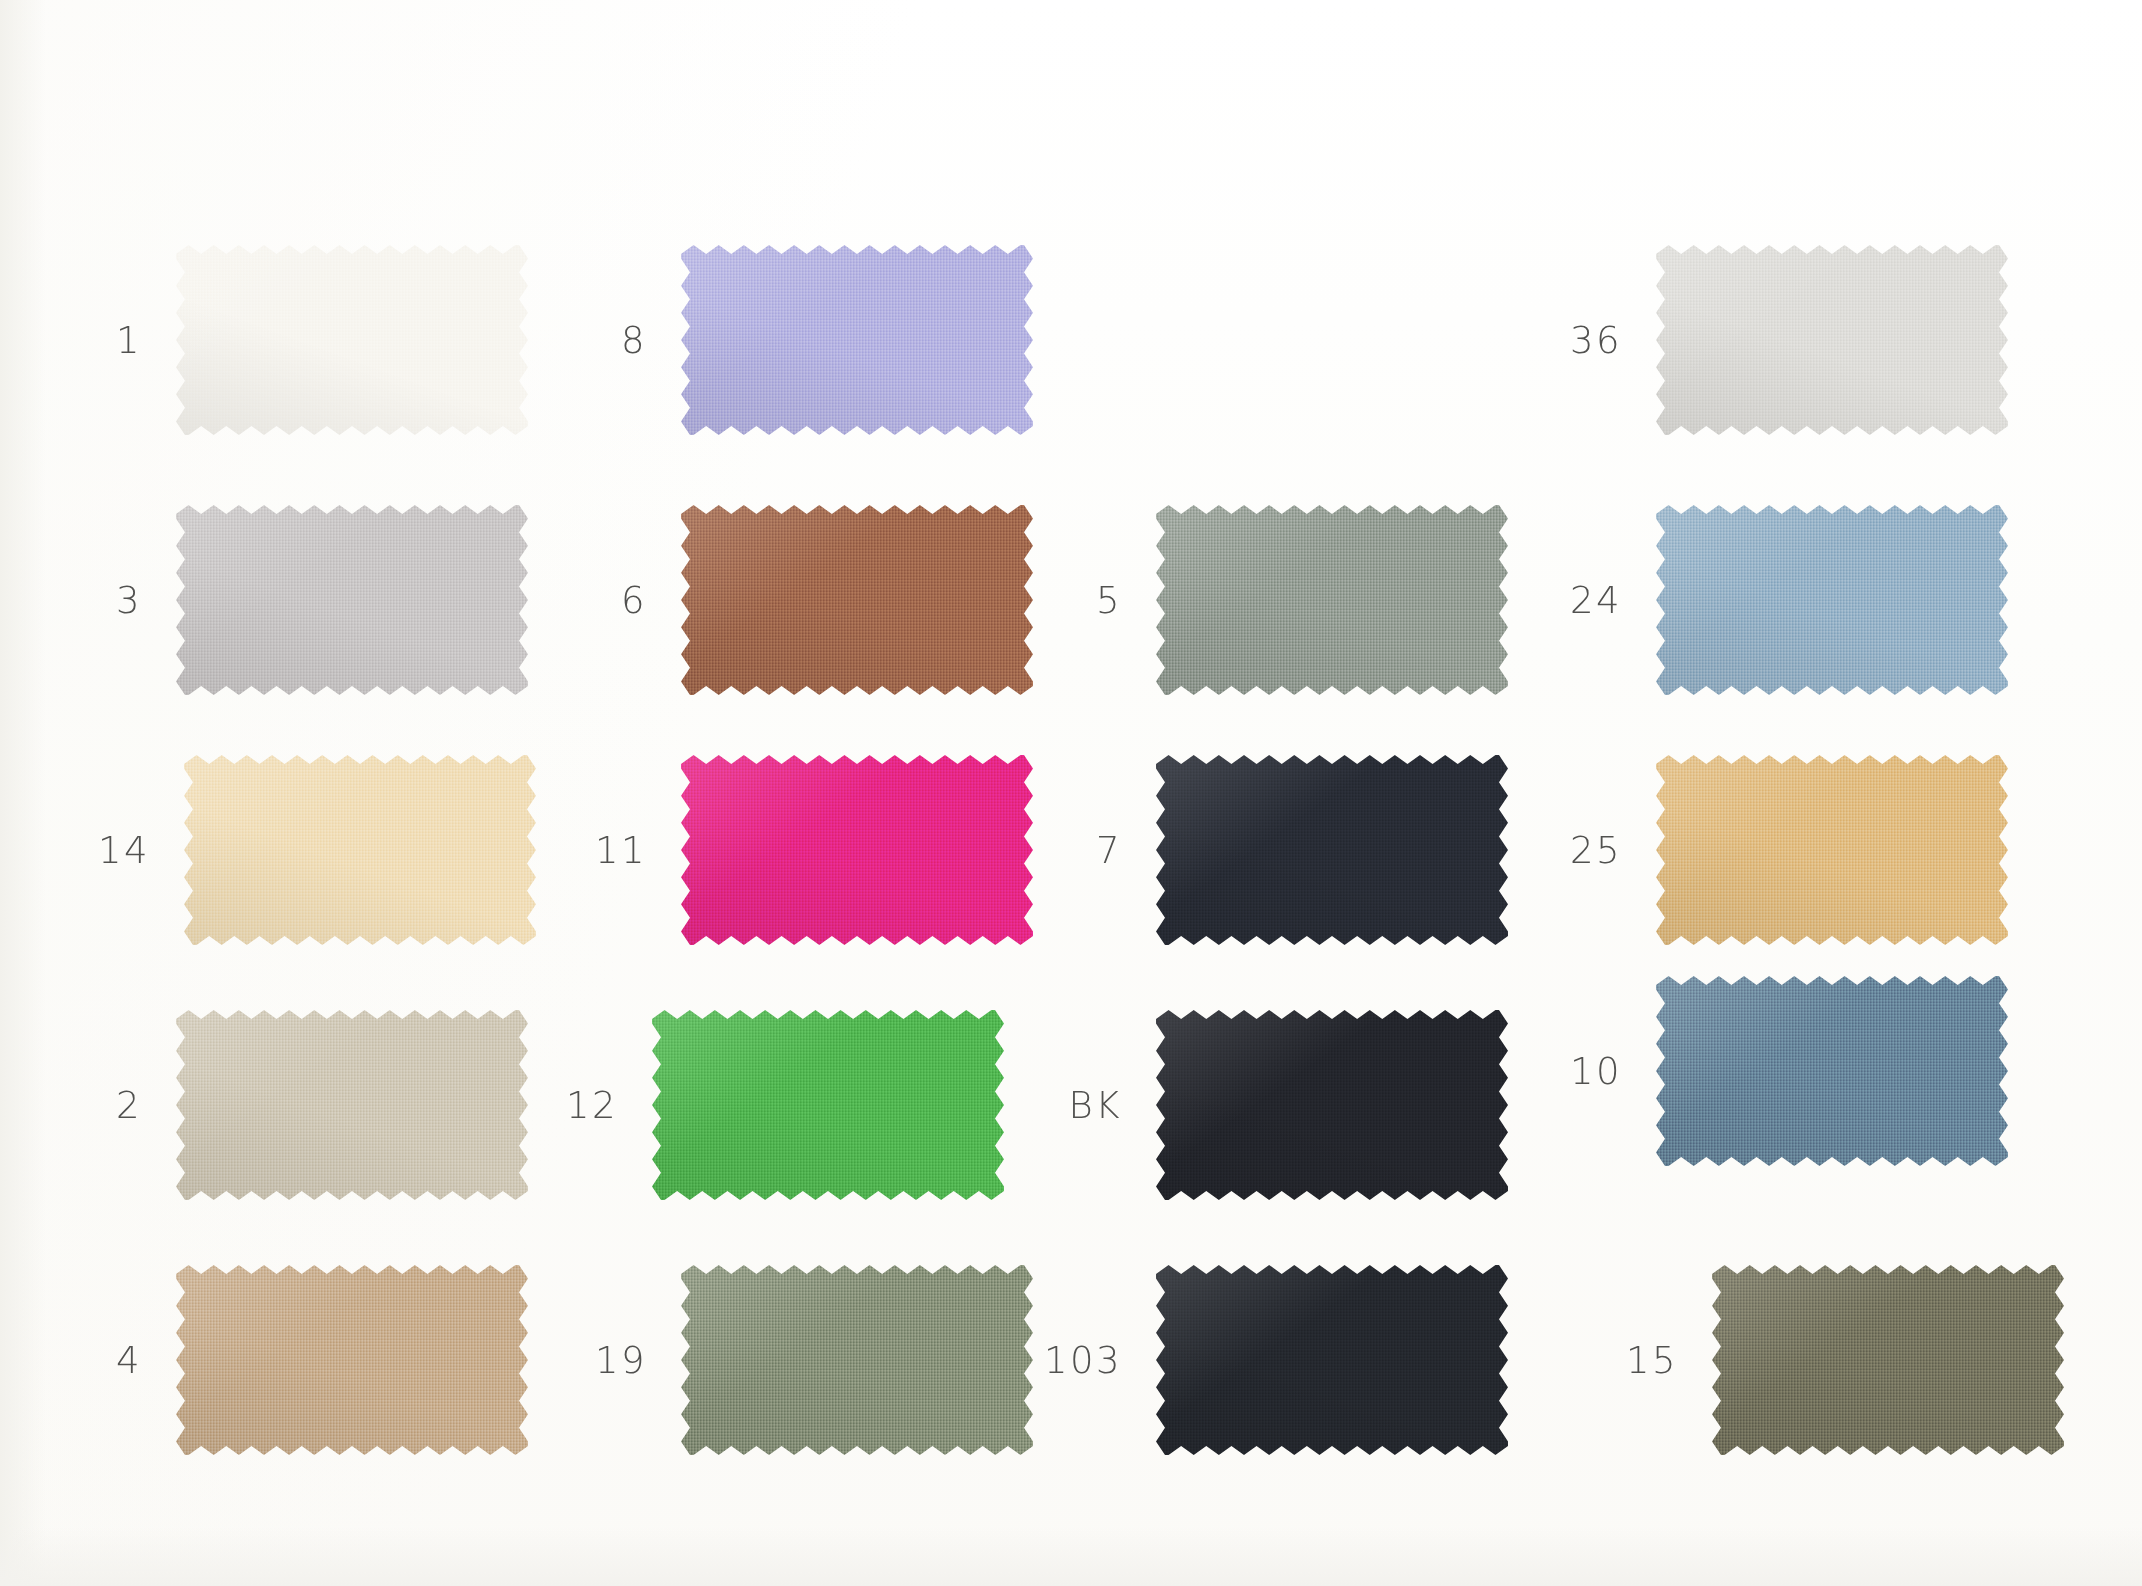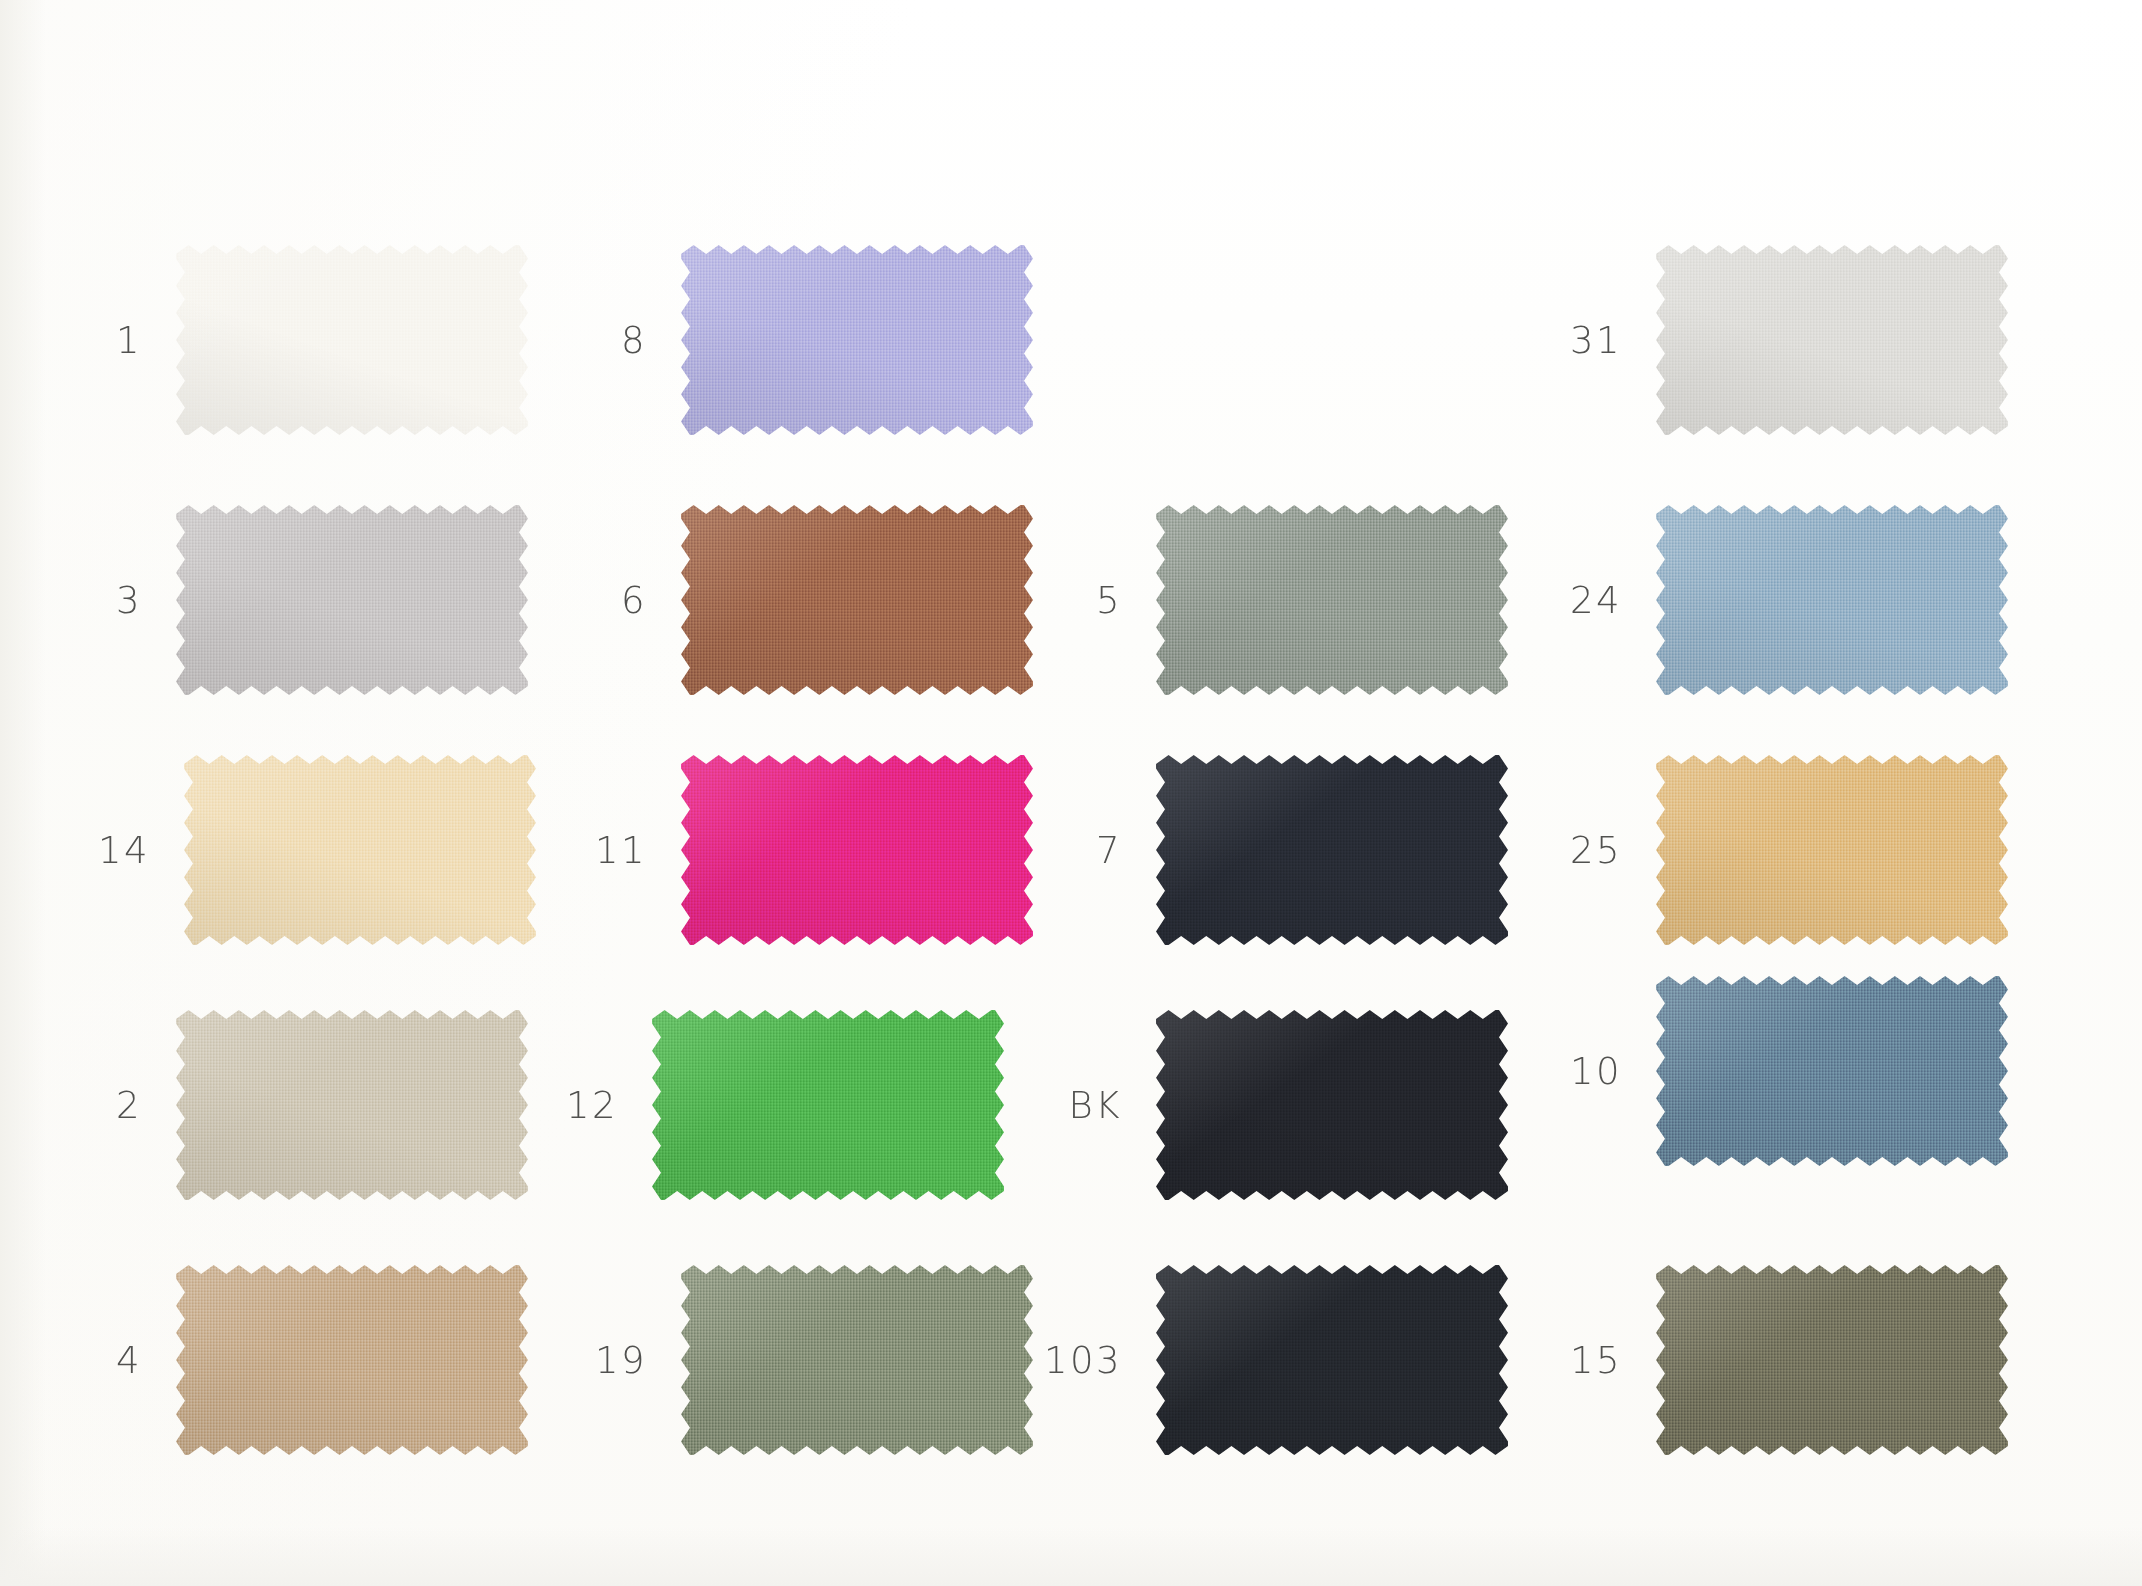--- a/index.html
+++ b/index.html
@@ -303,21 +303,21 @@
           <div class="swatch" style="--c: #23262c; clip-path: polygon(0% 4.737%, 3.571% 0%, 7.143% 4.737%, 10.714% 0%, 14.286% 4.737%, 17.857% 0%, 21.429% 4.737%, 25% 0%, 28.571% 4.737%, 32.143% 0%, 35.714% 4.737%, 39.286% 0%, 42.857% 4.737%, 46.429% 0%, 50% 4.737%, 53.571% 0%, 57.143% 4.737%, 60.714% 0%, 64.286% 4.737%, 67.857% 0%, 71.429% 4.737%, 75% 0%, 78.571% 4.737%, 82.143% 0%, 85.714% 4.737%, 89.286% 0%, 92.857% 4.737%, 96.429% 0%, 97.443% 0%, 100% 7.143%, 97.443% 14.286%, 100% 21.429%, 97.443% 28.571%, 100% 35.714%, 97.443% 42.857%, 100% 50%, 97.443% 57.143%, 100% 64.286%, 97.443% 71.429%, 100% 78.571%, 97.443% 85.714%, 100% 92.857%, 100% 95.263%, 96.429% 100%, 92.857% 95.263%, 89.286% 100%, 85.714% 95.263%, 82.143% 100%, 78.571% 95.263%, 75% 100%, 71.429% 95.263%, 67.857% 100%, 64.286% 95.263%, 60.714% 100%, 57.143% 95.263%, 53.571% 100%, 50% 95.263%, 46.429% 100%, 42.857% 95.263%, 39.286% 100%, 35.714% 95.263%, 32.143% 100%, 28.571% 95.263%, 25% 100%, 21.429% 95.263%, 17.857% 100%, 14.286% 95.263%, 10.714% 100%, 7.143% 95.263%, 3.571% 100%, 2.557% 100%, 0% 92.857%, 2.557% 85.714%, 0% 78.571%, 2.557% 71.429%, 0% 64.286%, 2.557% 57.143%, 0% 50%, 2.557% 42.857%, 0% 35.714%, 2.557% 28.571%, 0% 21.429%, 2.557% 14.286%, 0% 7.143%);">
             <div class="body">
               <div class="fill" style="background: rgb(35, 38, 44);"></div>
               <div class="weave"></div>
               <div class="shade"></div>
             </div>
           </div>
         </div>
       </div>
       <div class="swatch-cell" style="left: 1540px; top: 245px; height: 190px;">
-        <div class="swatch-label">31</div>
+        <div class="swatch-label">36</div>
         <div class="swatch-wrap" style="width: 352px; height: 190px;">
           <div class="swatch" style="--c: #dcdbd7; clip-path: polygon(0% 4.737%, 3.571% 0%, 7.143% 4.737%, 10.714% 0%, 14.286% 4.737%, 17.857% 0%, 21.429% 4.737%, 25% 0%, 28.571% 4.737%, 32.143% 0%, 35.714% 4.737%, 39.286% 0%, 42.857% 4.737%, 46.429% 0%, 50% 4.737%, 53.571% 0%, 57.143% 4.737%, 60.714% 0%, 64.286% 4.737%, 67.857% 0%, 71.429% 4.737%, 75% 0%, 78.571% 4.737%, 82.143% 0%, 85.714% 4.737%, 89.286% 0%, 92.857% 4.737%, 96.429% 0%, 97.443% 0%, 100% 7.143%, 97.443% 14.286%, 100% 21.429%, 97.443% 28.571%, 100% 35.714%, 97.443% 42.857%, 100% 50%, 97.443% 57.143%, 100% 64.286%, 97.443% 71.429%, 100% 78.571%, 97.443% 85.714%, 100% 92.857%, 100% 95.263%, 96.429% 100%, 92.857% 95.263%, 89.286% 100%, 85.714% 95.263%, 82.143% 100%, 78.571% 95.263%, 75% 100%, 71.429% 95.263%, 67.857% 100%, 64.286% 95.263%, 60.714% 100%, 57.143% 95.263%, 53.571% 100%, 50% 95.263%, 46.429% 100%, 42.857% 95.263%, 39.286% 100%, 35.714% 95.263%, 32.143% 100%, 28.571% 95.263%, 25% 100%, 21.429% 95.263%, 17.857% 100%, 14.286% 95.263%, 10.714% 100%, 7.143% 95.263%, 3.571% 100%, 2.557% 100%, 0% 92.857%, 2.557% 85.714%, 0% 78.571%, 2.557% 71.429%, 0% 64.286%, 2.557% 57.143%, 0% 50%, 2.557% 42.857%, 0% 35.714%, 2.557% 28.571%, 0% 21.429%, 2.557% 14.286%, 0% 7.143%);">
             <div class="body">
               <div class="fill" style="background: rgb(220, 219, 215);"></div>
               <div class="weave"></div>
               <div class="shade"></div>
             </div>
           </div>
         </div>
       </div>
@@ -350,21 +350,21 @@
         <div class="swatch-wrap" style="width: 352px; height: 190px;">
           <div class="swatch" style="--c: #617d94; clip-path: polygon(0% 4.737%, 3.571% 0%, 7.143% 4.737%, 10.714% 0%, 14.286% 4.737%, 17.857% 0%, 21.429% 4.737%, 25% 0%, 28.571% 4.737%, 32.143% 0%, 35.714% 4.737%, 39.286% 0%, 42.857% 4.737%, 46.429% 0%, 50% 4.737%, 53.571% 0%, 57.143% 4.737%, 60.714% 0%, 64.286% 4.737%, 67.857% 0%, 71.429% 4.737%, 75% 0%, 78.571% 4.737%, 82.143% 0%, 85.714% 4.737%, 89.286% 0%, 92.857% 4.737%, 96.429% 0%, 97.443% 0%, 100% 7.143%, 97.443% 14.286%, 100% 21.429%, 97.443% 28.571%, 100% 35.714%, 97.443% 42.857%, 100% 50%, 97.443% 57.143%, 100% 64.286%, 97.443% 71.429%, 100% 78.571%, 97.443% 85.714%, 100% 92.857%, 100% 95.263%, 96.429% 100%, 92.857% 95.263%, 89.286% 100%, 85.714% 95.263%, 82.143% 100%, 78.571% 95.263%, 75% 100%, 71.429% 95.263%, 67.857% 100%, 64.286% 95.263%, 60.714% 100%, 57.143% 95.263%, 53.571% 100%, 50% 95.263%, 46.429% 100%, 42.857% 95.263%, 39.286% 100%, 35.714% 95.263%, 32.143% 100%, 28.571% 95.263%, 25% 100%, 21.429% 95.263%, 17.857% 100%, 14.286% 95.263%, 10.714% 100%, 7.143% 95.263%, 3.571% 100%, 2.557% 100%, 0% 92.857%, 2.557% 85.714%, 0% 78.571%, 2.557% 71.429%, 0% 64.286%, 2.557% 57.143%, 0% 50%, 2.557% 42.857%, 0% 35.714%, 2.557% 28.571%, 0% 21.429%, 2.557% 14.286%, 0% 7.143%);">
             <div class="body">
               <div class="fill" style="background: rgb(97, 125, 148);"></div>
               <div class="weave"></div>
               <div class="shade"></div>
             </div>
           </div>
         </div>
       </div>
-      <div class="swatch-cell" style="left: 1540px; top: 1265px; height: 190px;">
+      <div class="swatch-cell" style="left: 1596px; top: 1265px; height: 190px;">
         <div class="swatch-label">15</div>
         <div class="swatch-wrap" style="width: 352px; height: 190px;">
           <div class="swatch" style="--c: #6e6d59; clip-path: polygon(0% 4.737%, 3.571% 0%, 7.143% 4.737%, 10.714% 0%, 14.286% 4.737%, 17.857% 0%, 21.429% 4.737%, 25% 0%, 28.571% 4.737%, 32.143% 0%, 35.714% 4.737%, 39.286% 0%, 42.857% 4.737%, 46.429% 0%, 50% 4.737%, 53.571% 0%, 57.143% 4.737%, 60.714% 0%, 64.286% 4.737%, 67.857% 0%, 71.429% 4.737%, 75% 0%, 78.571% 4.737%, 82.143% 0%, 85.714% 4.737%, 89.286% 0%, 92.857% 4.737%, 96.429% 0%, 97.443% 0%, 100% 7.143%, 97.443% 14.286%, 100% 21.429%, 97.443% 28.571%, 100% 35.714%, 97.443% 42.857%, 100% 50%, 97.443% 57.143%, 100% 64.286%, 97.443% 71.429%, 100% 78.571%, 97.443% 85.714%, 100% 92.857%, 100% 95.263%, 96.429% 100%, 92.857% 95.263%, 89.286% 100%, 85.714% 95.263%, 82.143% 100%, 78.571% 95.263%, 75% 100%, 71.429% 95.263%, 67.857% 100%, 64.286% 95.263%, 60.714% 100%, 57.143% 95.263%, 53.571% 100%, 50% 95.263%, 46.429% 100%, 42.857% 95.263%, 39.286% 100%, 35.714% 95.263%, 32.143% 100%, 28.571% 95.263%, 25% 100%, 21.429% 95.263%, 17.857% 100%, 14.286% 95.263%, 10.714% 100%, 7.143% 95.263%, 3.571% 100%, 2.557% 100%, 0% 92.857%, 2.557% 85.714%, 0% 78.571%, 2.557% 71.429%, 0% 64.286%, 2.557% 57.143%, 0% 50%, 2.557% 42.857%, 0% 35.714%, 2.557% 28.571%, 0% 21.429%, 2.557% 14.286%, 0% 7.143%);">
             <div class="body">
               <div class="fill" style="background: rgb(110, 109, 89);"></div>
               <div class="weave"></div>
               <div class="shade"></div>
             </div>
           </div>
         </div>

